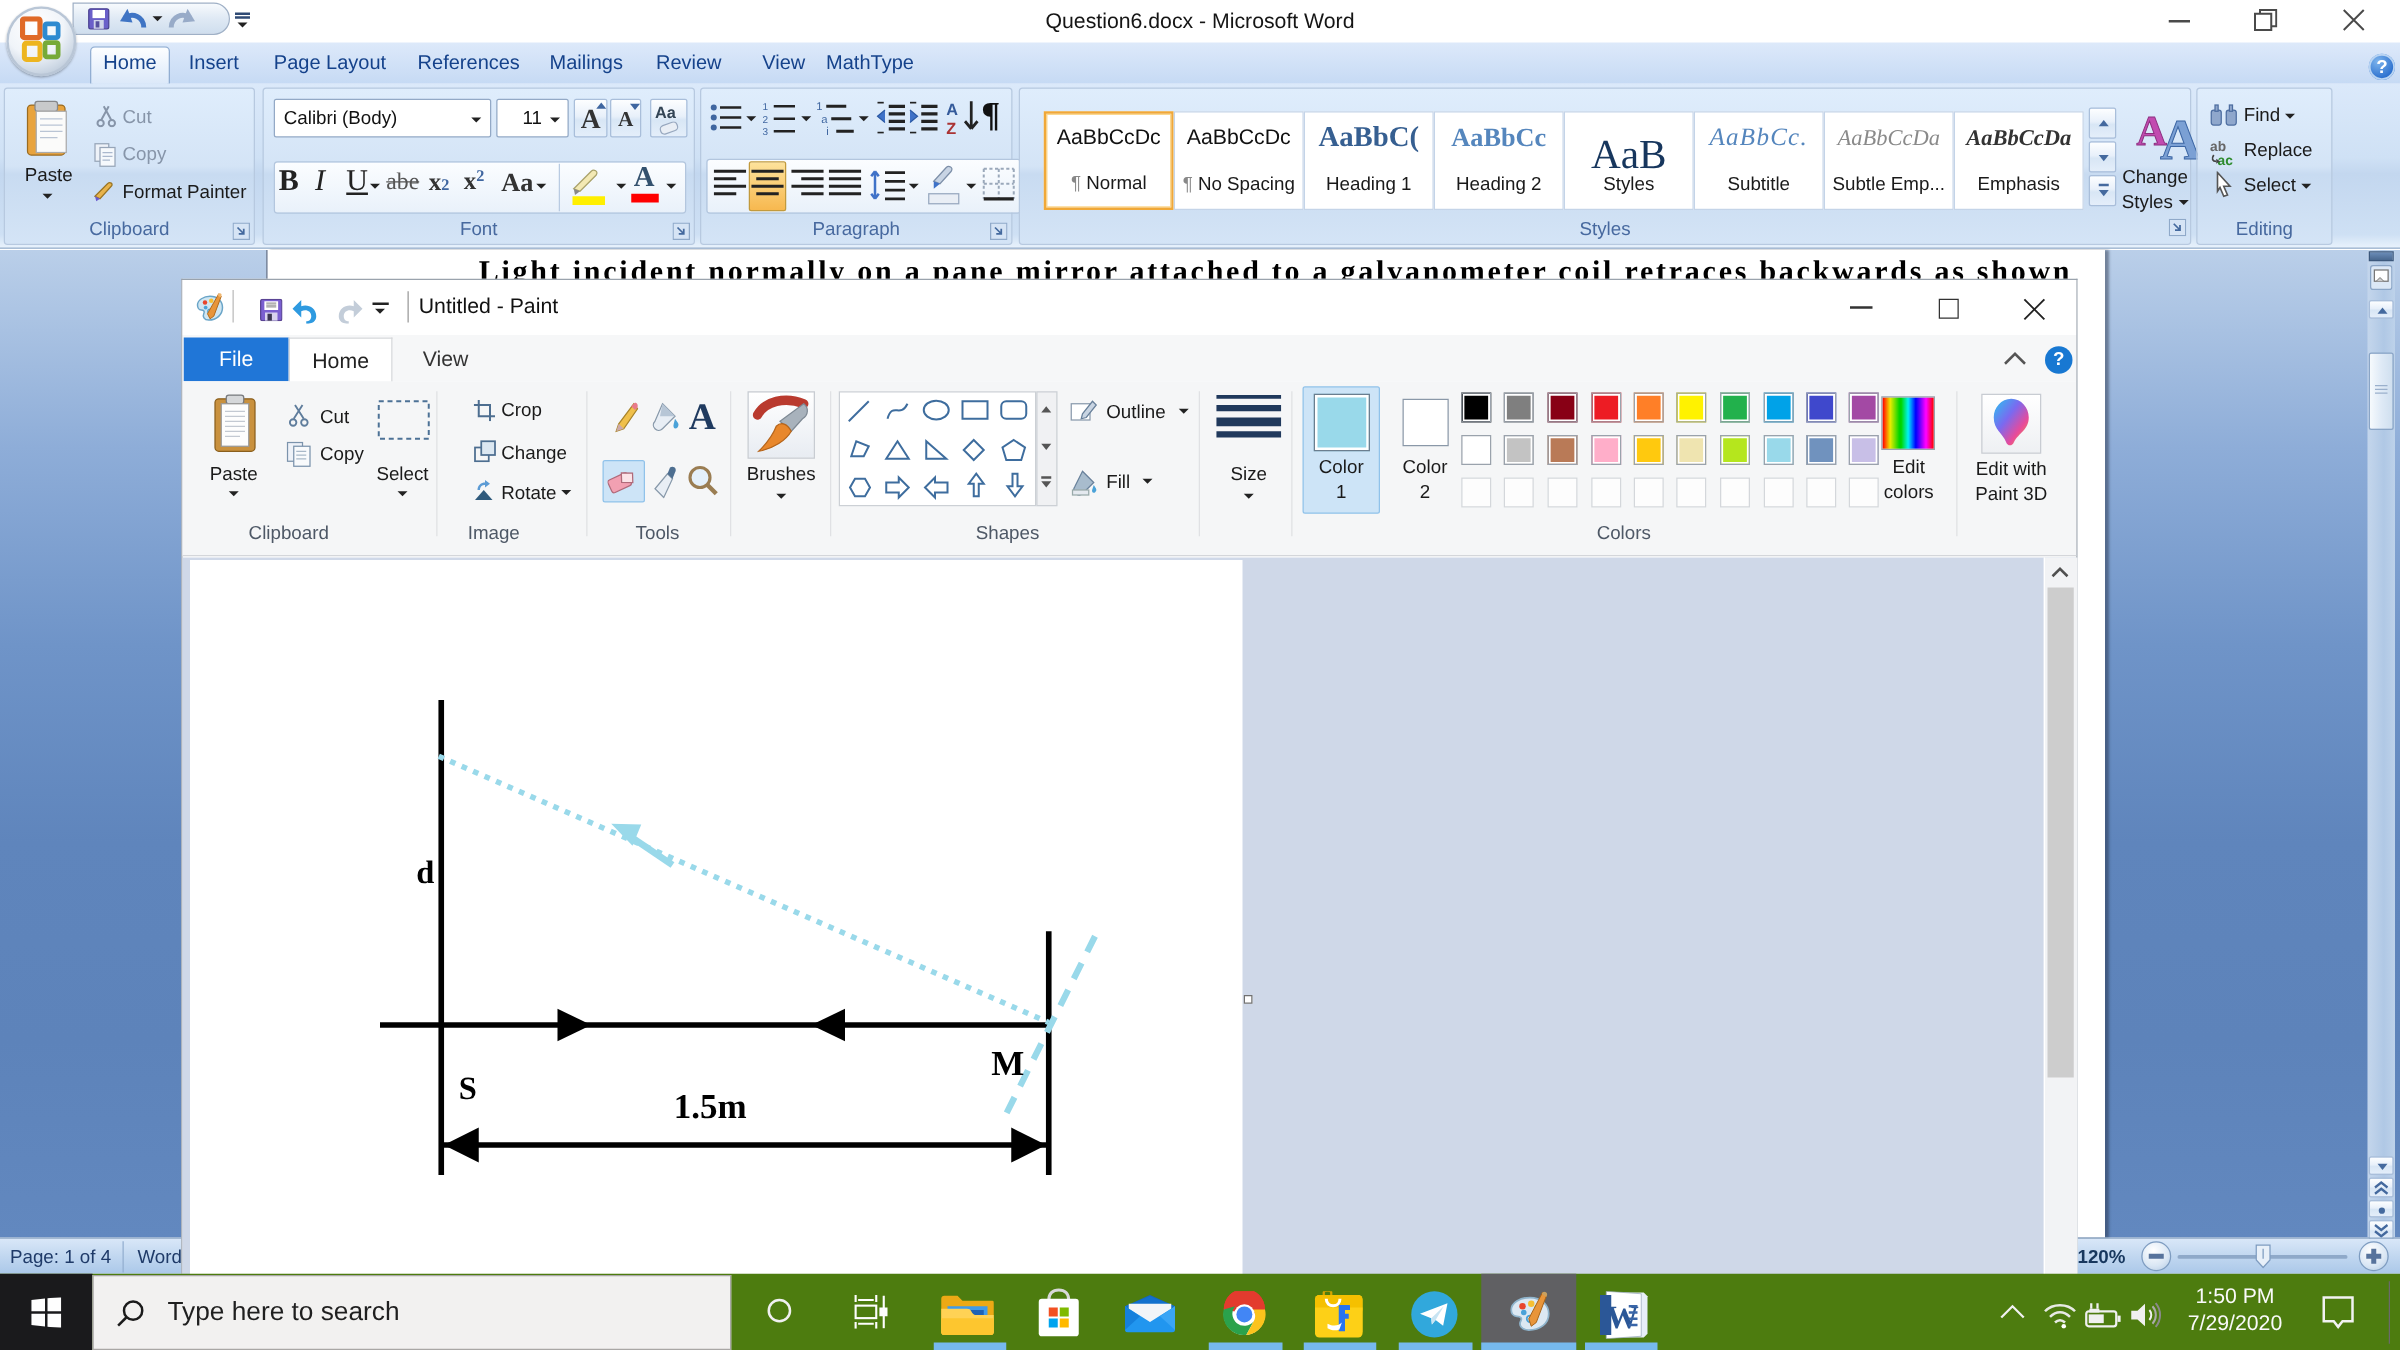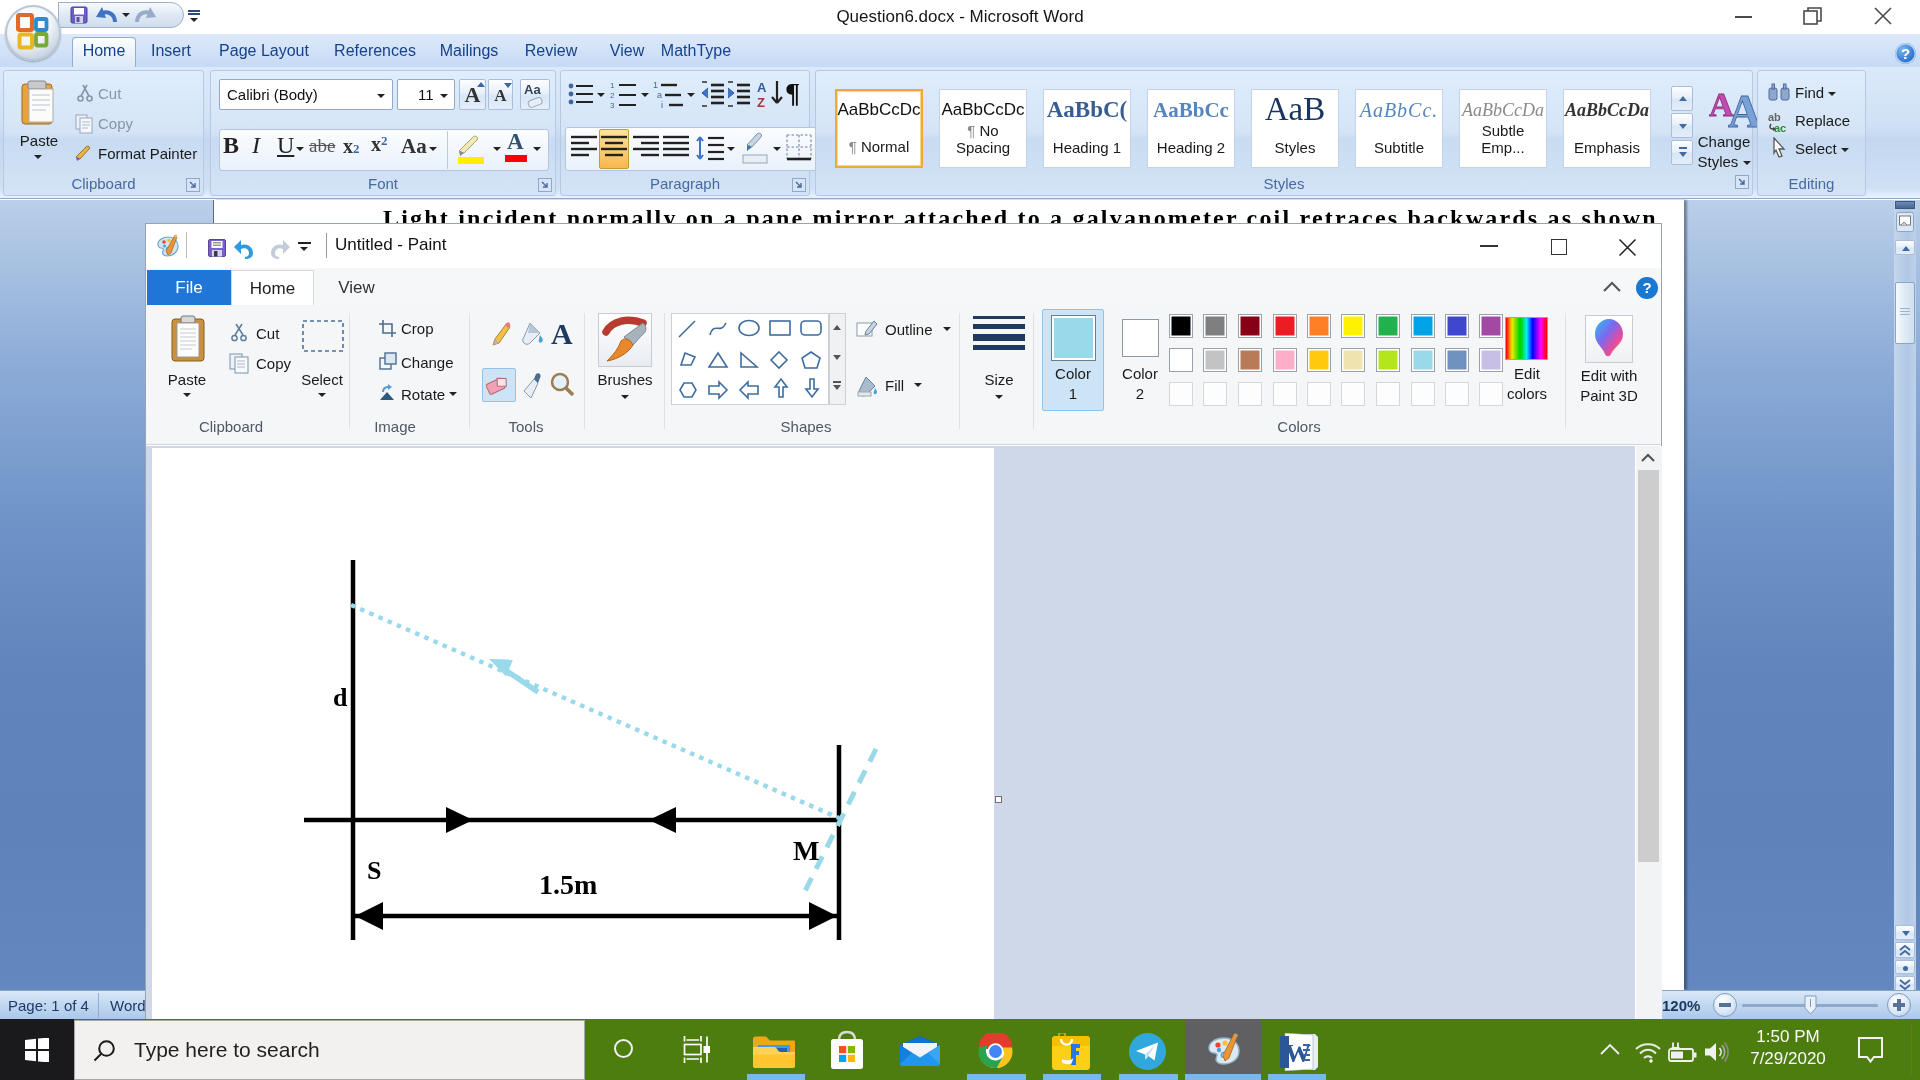--- a/index.html
+++ b/index.html
@@ -9,21 +9,21 @@
 #wtabs{position:absolute;left:0;top:34px;width:1920px;height:33px;background:linear-gradient(#dde9fa,#c6daf4)}
 #wribbon{position:absolute;left:0;top:67px;width:1920px;height:132px;background:linear-gradient(#dbe9fa 0%,#cfe1f5 45%,#c3d7ef 55%,#cee0f4 92%,#e8f2fc 100%);border-bottom:1px solid #8ea9c9}
 #wdoc{position:absolute;left:0;top:200px;width:1920px;height:790px;background:linear-gradient(#bacfe9 0%,#8eadd8 20%,#6f94c8 40%,#5f85bc 60%,#5d83ba 80%,#6288bf 100%)}
 #wstatus{position:absolute;left:0;top:990px;width:1920px;height:29px;background:linear-gradient(#d9e7f8,#c1d7f0 50%,#abc8e9);border-top:1px solid #88a4c4;color:#1f3a68}
 .grp{position:absolute;top:3px;height:126px;border:1px solid #b7c9e0;border-radius:3px;background:linear-gradient(#dfedfc 0%,#d4e4f6 50%,#c8dbf1 55%,#d4e4f6 100%)}
 .glabel{position:absolute;bottom:3px;left:0;right:0;text-align:center;font-size:15px;color:#47699f}
 .btn-txt{font-size:15px;color:#1a1a1a;white-space:nowrap}
 .gray{color:#8795a9}
 .dd{display:inline-block;width:0;height:0;border-left:4px solid transparent;border-right:4px solid transparent;border-top:4px solid #4d6b96;vertical-align:middle}
 .ddk{border-top-color:#222}
-.card{position:absolute;top:18px;width:88px;height:79px;background:#fff;border:1px solid #c4d4e8;text-align:center}
+.card{position:absolute;top:18px;width:104px;height:79px;background:#fff;border:1px solid #c4d4e8;text-align:center}
 .card .lab{position:absolute;bottom:11px;left:0;right:0;font-size:15px;color:#1a1a1a}
 .combo{position:absolute;background:#fff;border:1px solid #93a9c6;border-radius:2px;font-size:15px;color:#111}
 .rbtn{position:absolute;border:1px solid #a9beda;border-radius:2px;background:linear-gradient(#fdfeff,#e8f0fa 45%,#d8e6f5 55%,#e4eefa)}
 #paint{position:absolute;left:145px;top:223px;width:1517px;height:796px;background:#fff;border:1px solid #9aa3ad;border-bottom:none}
 #ptitle{position:absolute;left:0;top:0;width:100%;height:44px;background:#fff;color:#1a1a1a}
 #ptabs{position:absolute;left:0;top:44px;width:100%;height:37px;background:#f6f7f8}
 #pribbon{position:absolute;left:0;top:81px;width:100%;height:140px;background:#f5f6f7;border-bottom:1px solid #d4d6da}
 #pcanvasarea{position:absolute;left:0;top:222px;width:100%;height:574px;background:#cfd8e8}
 .pdiv{position:absolute;top:8px;height:116px;width:1px;background:#e0e1e4}
 .plabel{position:absolute;font-size:15px;color:#4e5866;text-align:center}
@@ -354,21 +354,21 @@
       </div>
       <div class="card" style="left:227px">
         <div style="font-family:'Liberation Serif',serif;font-size:23px;font-weight:bold;color:#365f91;margin-top:7px">AaBbC(</div>
         <div class="lab">Heading 1</div>
       </div>
       <div class="card" style="left:331px">
         <div style="font-family:'Liberation Serif',serif;font-size:21px;font-weight:bold;color:#5586bd;margin-top:8px">AaBbCc</div>
         <div class="lab">Heading 2</div>
       </div>
       <div class="card" style="left:435px">
-        <div style="font-family:'Liberation Serif',serif;font-size:33px;color:#17365d;margin-top:1px">AaB</div>
+        <div style="font-family:'Liberation Serif',serif;font-size:33px;color:#17365d;margin-top:16px">AaB</div>
         <div class="lab">Styles</div>
       </div>
       <div class="card" style="left:539px">
         <div style="font-family:'Liberation Serif',serif;font-size:20px;font-style:italic;color:#5586bd;margin-top:9px;letter-spacing:1px">AaBbCc.</div>
         <div class="lab">Subtitle</div>
       </div>
       <div class="card" style="left:643px">
         <div style="font-family:'Liberation Serif',serif;font-size:18px;font-style:italic;color:#8a8a8a;margin-top:10px">AaBbCcDa</div>
         <div class="lab">Subtle Emp...</div>
       </div>

